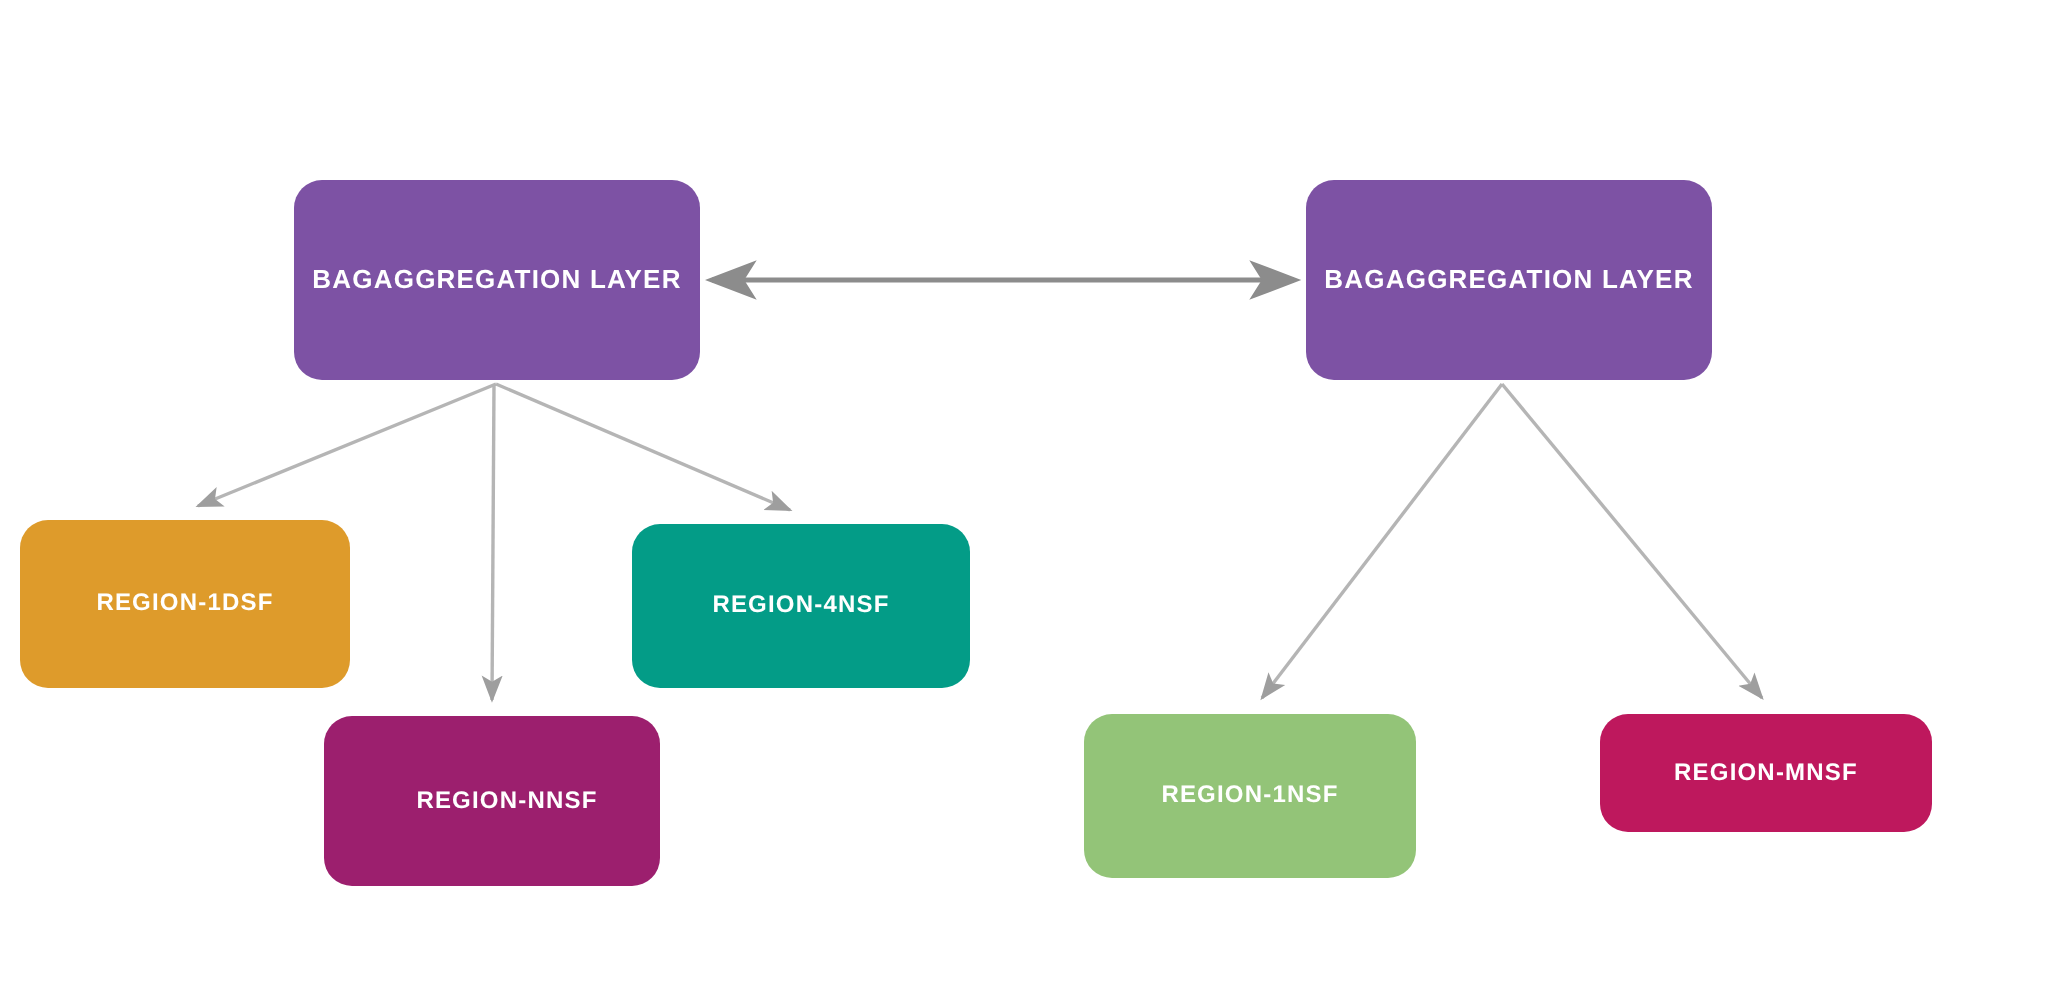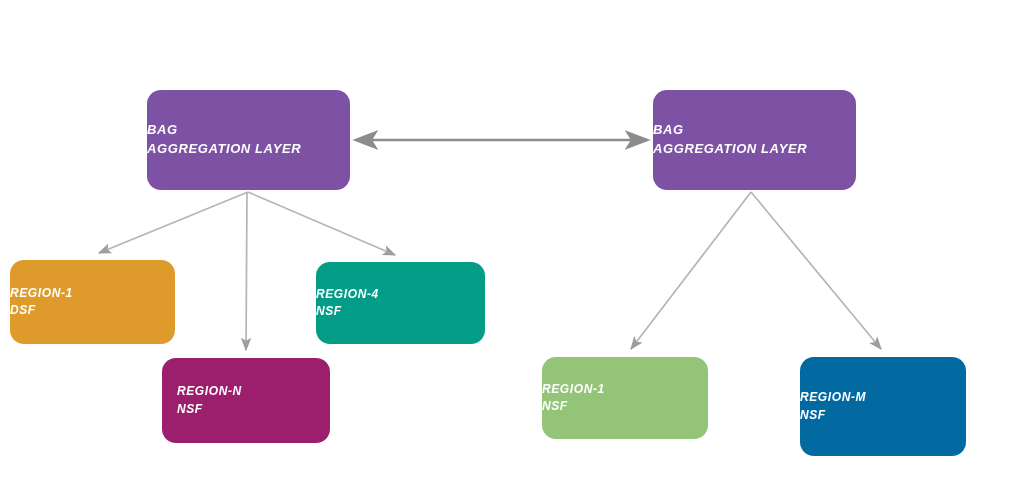--- a/index.html
+++ b/index.html
@@ -21,43 +21,42 @@
     top: 0;
     width: 1024px;
     height: 497px;
     pointer-events: none;
   }
   .node {
     position: absolute;
     box-sizing: border-box;
     border-radius: 14px;
     display: flex;
-    flex-direction: column;
-    align-items: flex-start;
+    flex-direction: row;
+    align-items: center;
     justify-content: center;
     text-align: center;
     color: #ffffff;
     font-weight: bold;
     letter-spacing: 0.6px;
     line-height: 1.45;
     z-index: 2;
-    font-style: italic;
   }
   .node .line1,
   .node .line2 {
     display: block;
     white-space: nowrap;
   }
   .node-purple-left  { left: 147px; top: 90px;  width: 203px; height: 100px; background: #7D52A4; font-size: 13px; }
   .node-purple-right { left: 653px; top: 90px;  width: 203px; height: 100px; background: #7D52A4; font-size: 13px; }
   .node-orange       { left: 10px;  top: 260px; width: 165px; height: 84px;  background: #DE9B2B; font-size: 12px; }
   .node-teal         { left: 316px; top: 262px; width: 169px; height: 82px;  background: #039C87; font-size: 12px; }
   .node-magenta      { left: 162px; top: 358px; width: 168px; height: 85px;  background: #9C1F6E; font-size: 12px; padding-left: 15px; }
   .node-green        { left: 542px; top: 357px; width: 166px; height: 82px;  background: #93C478; font-size: 12px; }
-  .node-pink         { left: 800px; top: 357px; width: 166px; height: 99px;  background: #0369a1; font-size: 12px; }
+  .node-pink         { left: 800px; top: 357px; width: 166px; height: 59px;  background: #be185d; font-size: 12px; }
 </style>
 </head>
 <body>
 
 <div id="canvas">
 
   <svg id="edges" viewBox="0 0 1024 497">
     <defs>
       <marker id="arrowhead" markerWidth="9" markerHeight="9" refX="7.2" refY="3.6" orient="auto" markerUnits="strokeWidth">
         <path d="M0,0.5 L8,3.6 L0,6.7 L1.8,3.6 Z" fill="#9e9e9e"></path>

